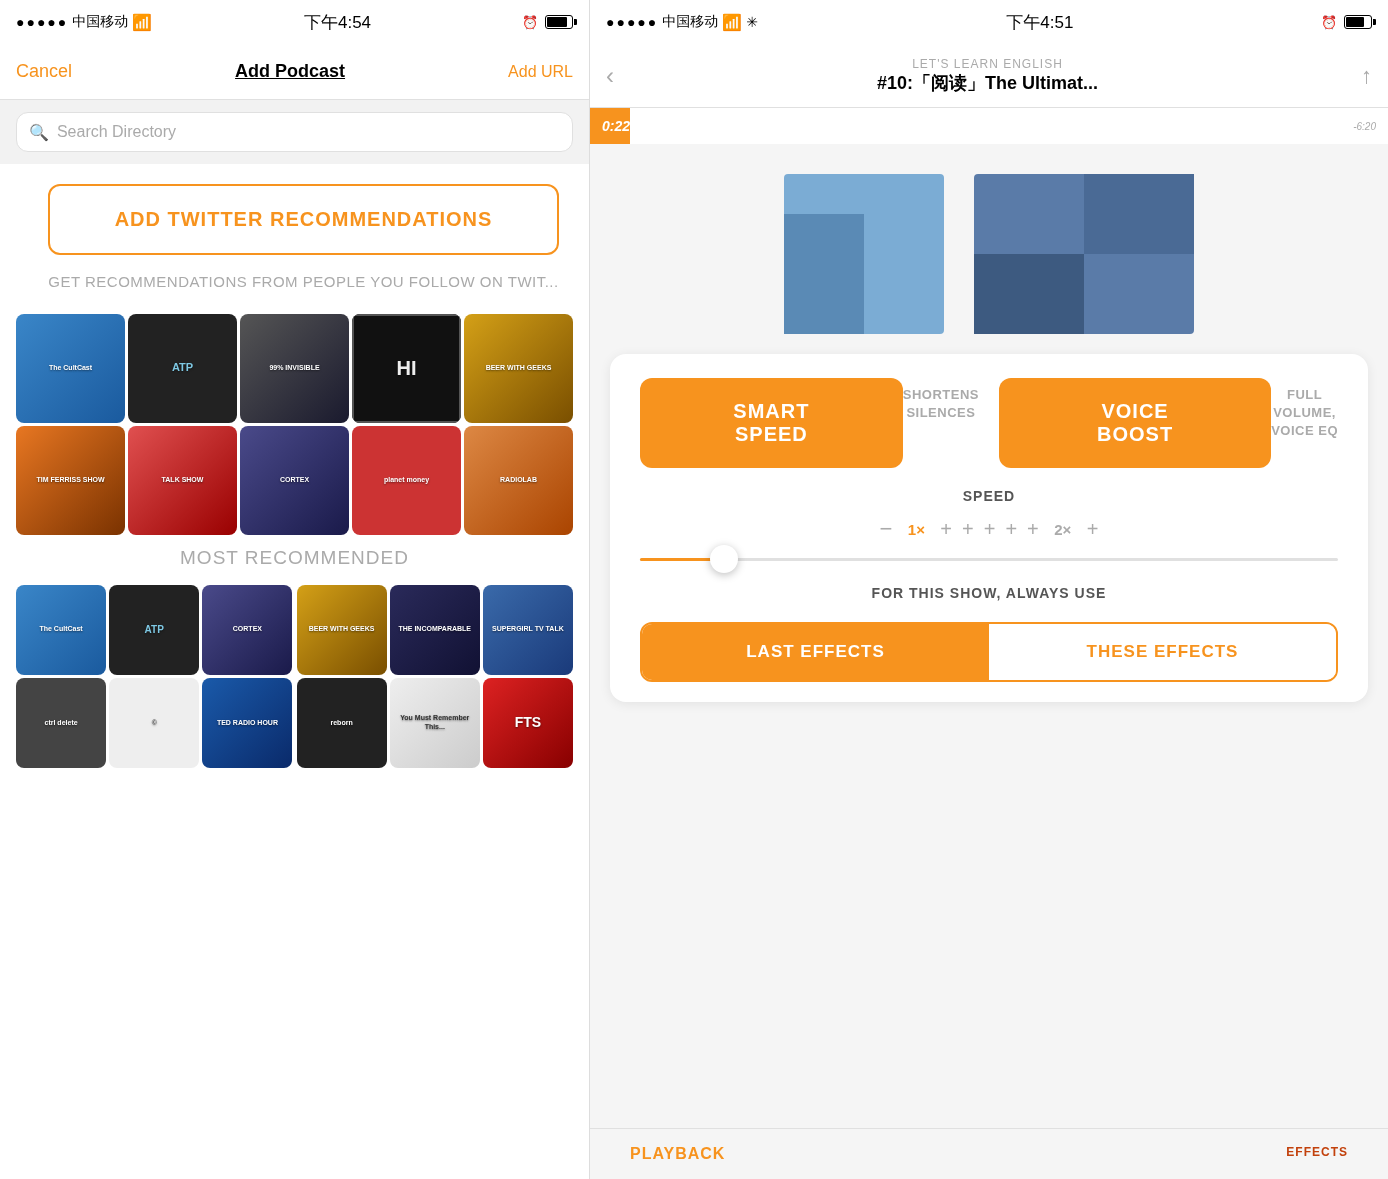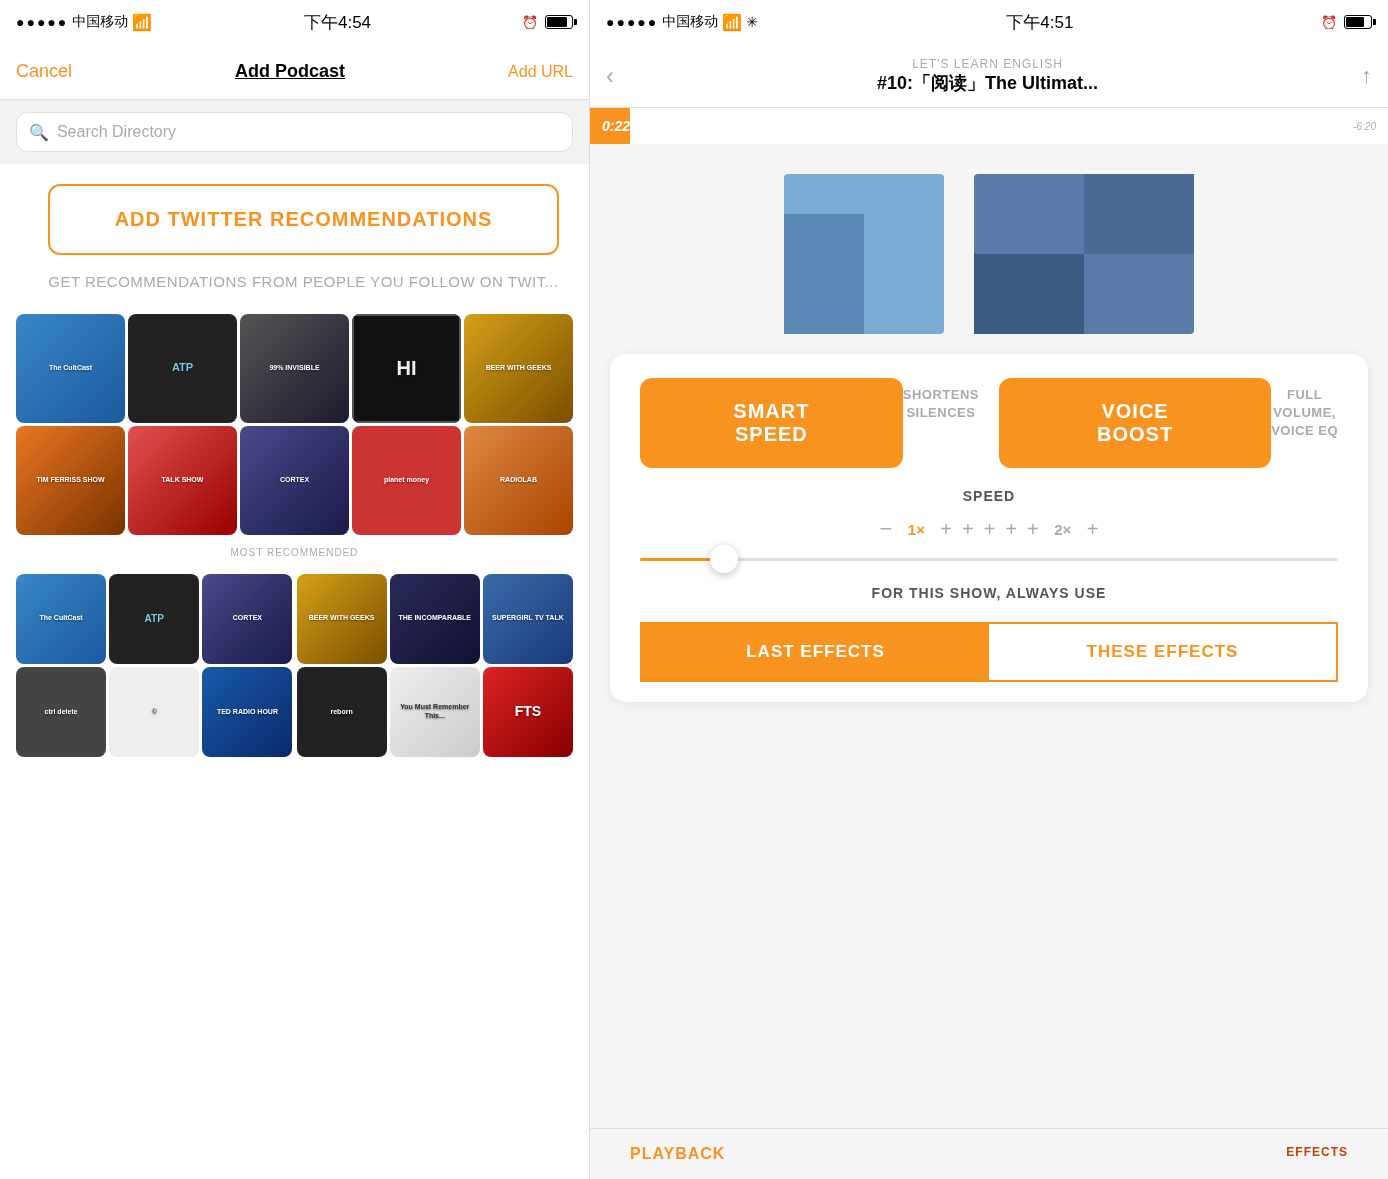--- a/index.html
+++ b/index.html
@@ -124,21 +124,21 @@
       justify-content: center;
       font-size: 9px;
       font-weight: 700;
       text-align: center;
       color: #fff;
     }
 
     .most-recommended-label {
       text-align: center;
       color: #aaa;
-      font-size: 10px;
+      font-size: 19px;
       letter-spacing: 1px;
       margin-top: 12px;
       text-transform: uppercase;
     }
 
     .bottom-grid-section {
       padding: 16px 16px 0 16px;
     }
 
     
@@ -368,21 +368,21 @@
       font-size: 14px;
       font-weight: 600;
       letter-spacing: 1px;
       color: #555;
       margin-bottom: 14px;
       text-transform: uppercase;
     }
     .always-use-btns {
       display: flex;
       border: 2px solid #f7931e;
-      border-radius: 0;
+      border-radius: 12px;
       overflow: hidden;
       margin-top: 21px;
     }
     .always-btn-last {
       flex: 1;
       background: #f7931e;
       color: #fff;
       font-size: 17px;
       font-weight: 700;
       letter-spacing: 1px;

